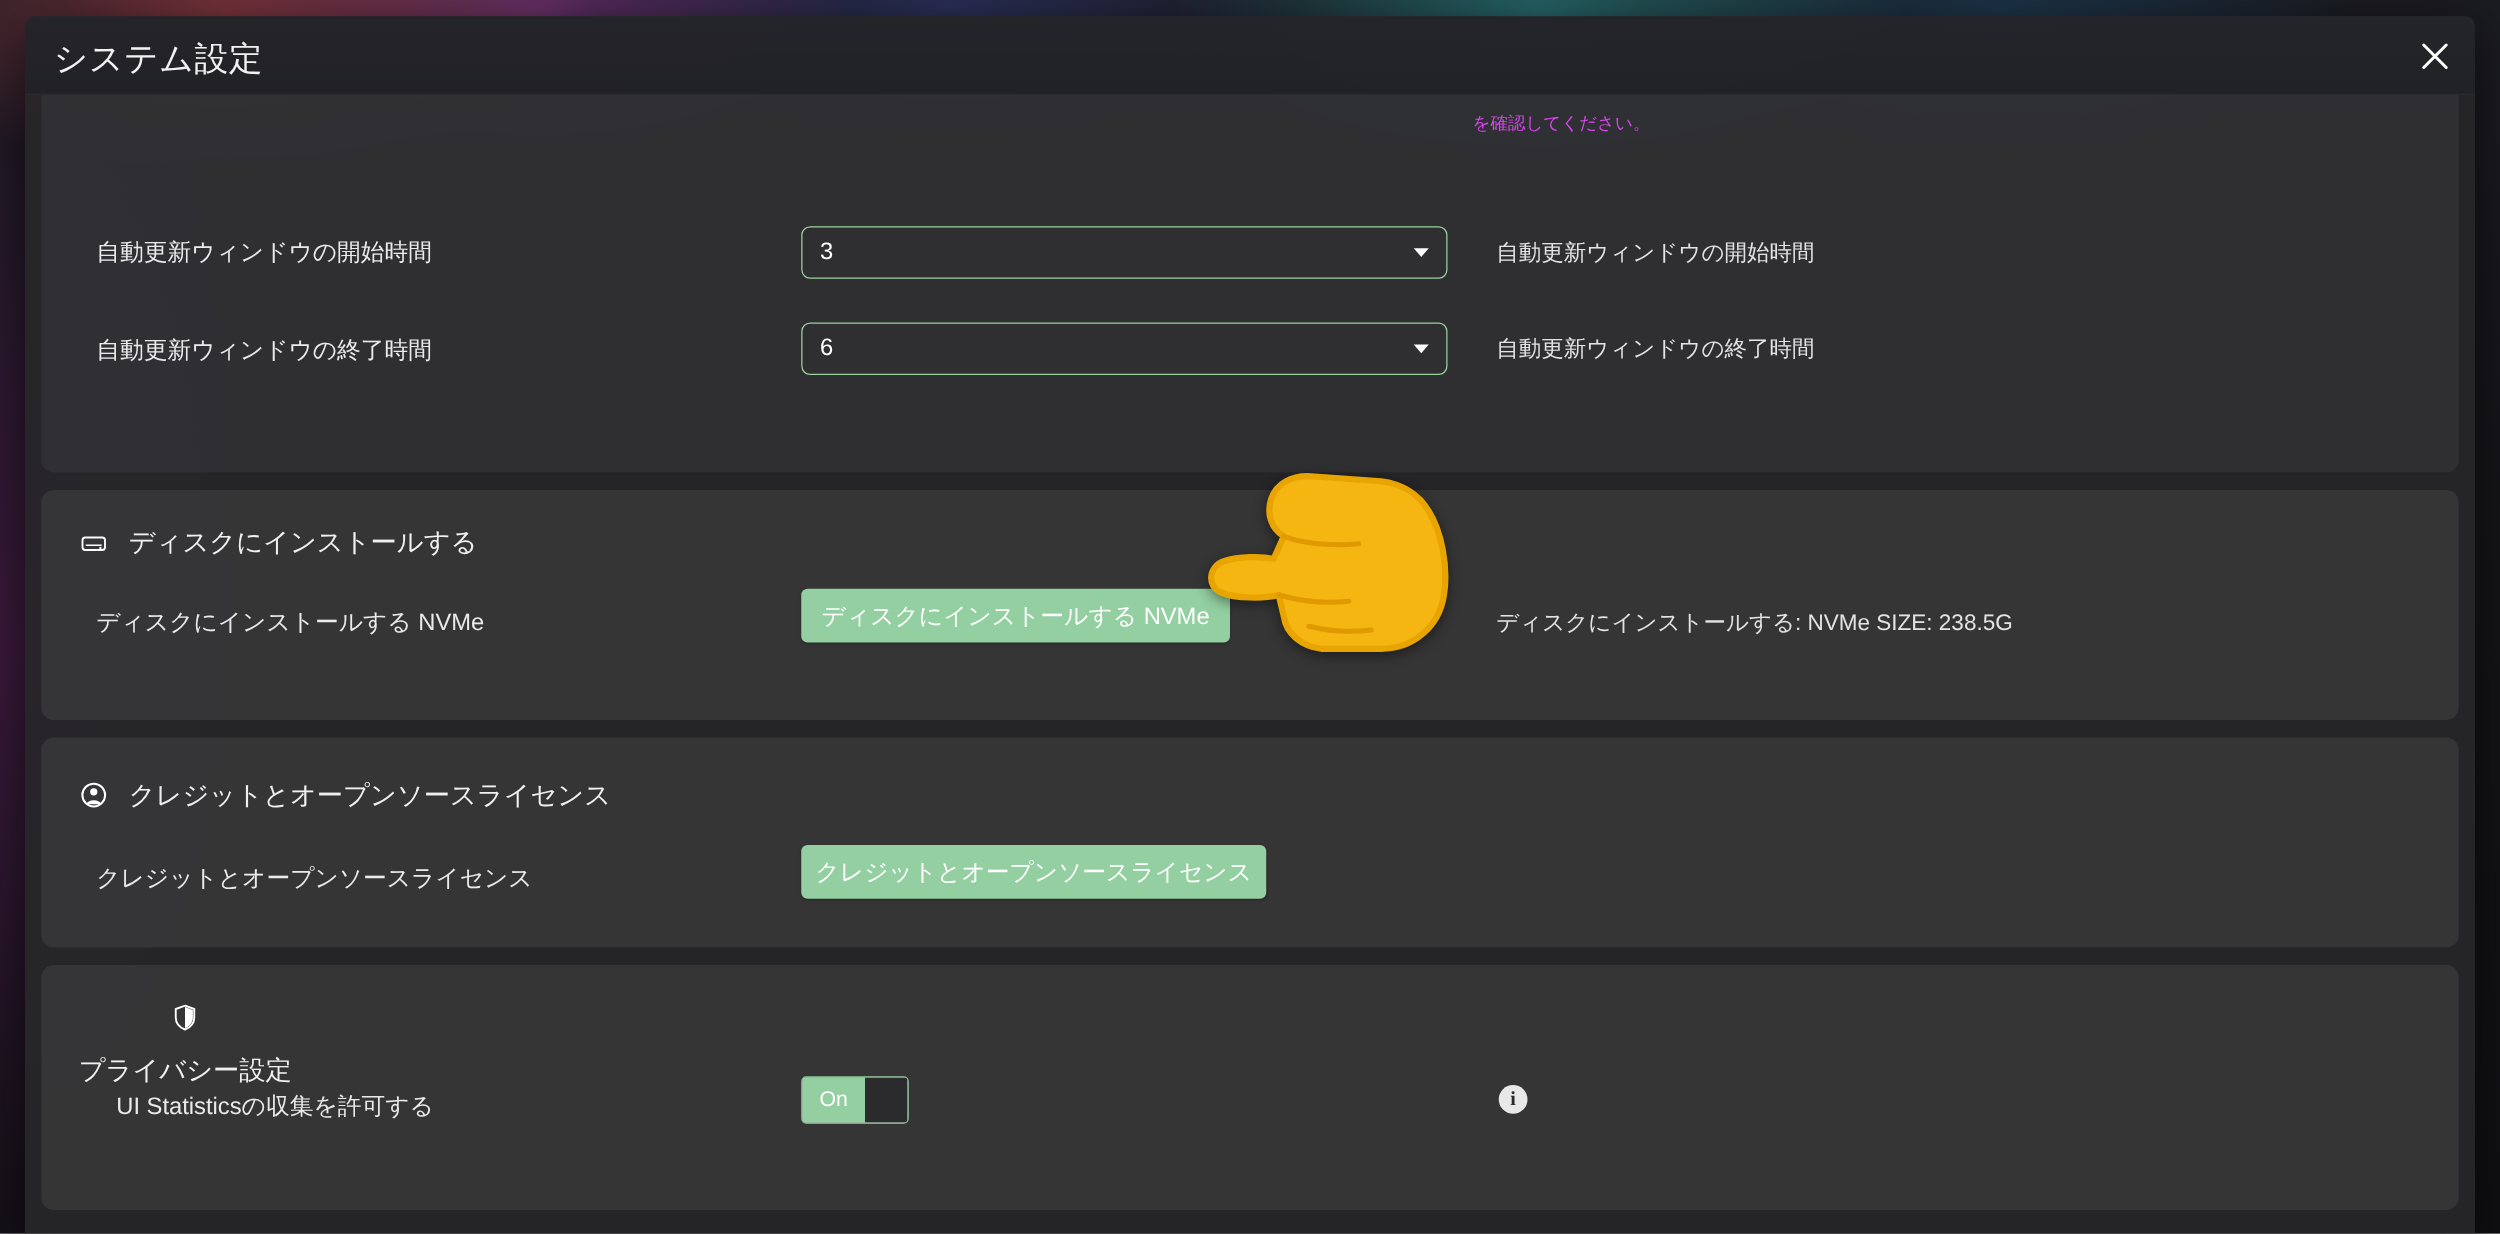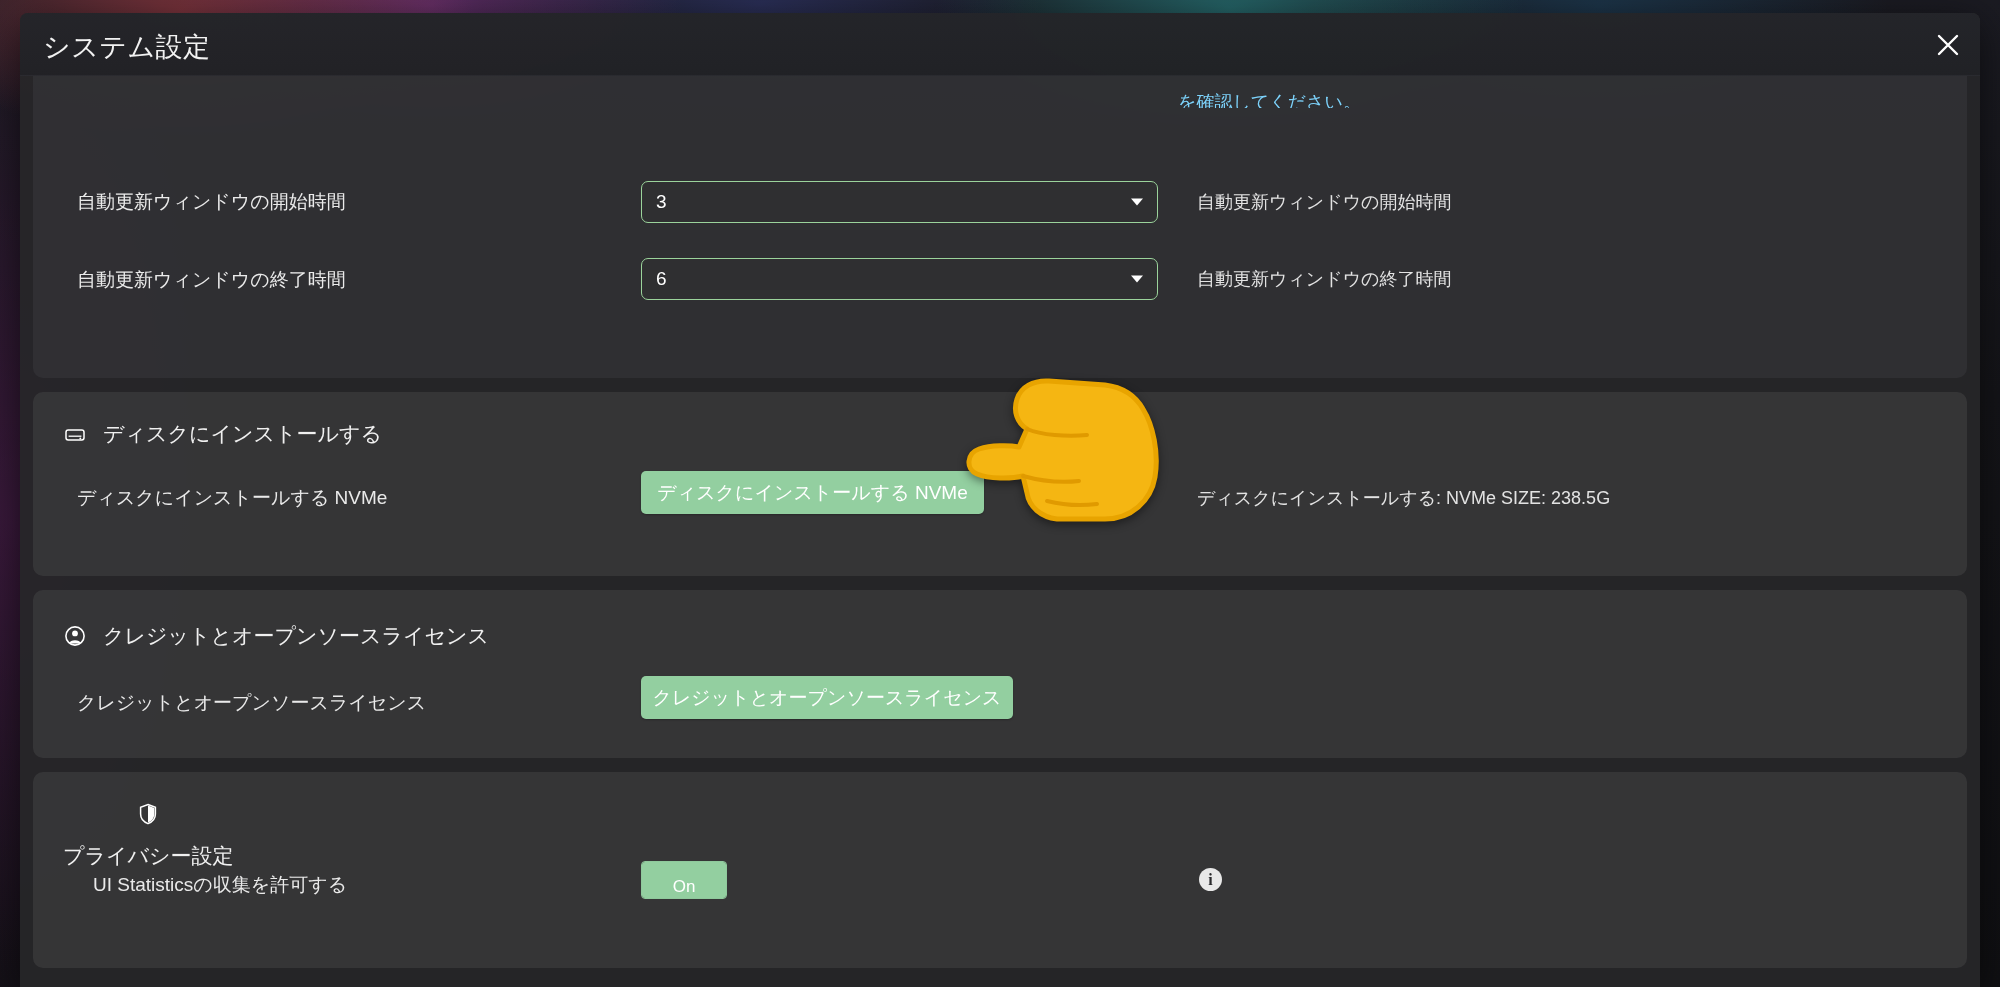--- a/index.html
+++ b/index.html
@@ -93,22 +93,22 @@
     height: 302px;
     border-radius: 0 0 10px 10px;
     margin-top: 0;
     overflow: hidden;
   }
 
   .clipped-note {
     position: absolute;
     left: 1145px;
     top: -9px;
-    font-size: 18px;
-    color: #7dd3fc;
+    font-size: 14px;
+    color: #d946ef;
     white-space: nowrap;
     overflow: hidden;
     height: 18px;
     margin-top: 23px;
   }
 
   .row { position: absolute; }
 
   .row-label {
     position: absolute;
@@ -190,21 +190,20 @@
   .toggle {
     position: absolute;
     width: 86px;
     height: 38px;
     border-radius: 4px;
     border: 1px solid #8fc99c;
     display: flex;
     overflow: hidden;
     cursor: pointer;
     background: #a3a3a3;
-    flex-direction: column;
   }
   .toggle .on-part {
     flex: 0 0 50px;
     background: #93cfa0;
     display: flex;
     align-items: center;
     justify-content: center;
     color: #ffffff;
     font-size: 17px;
   }

